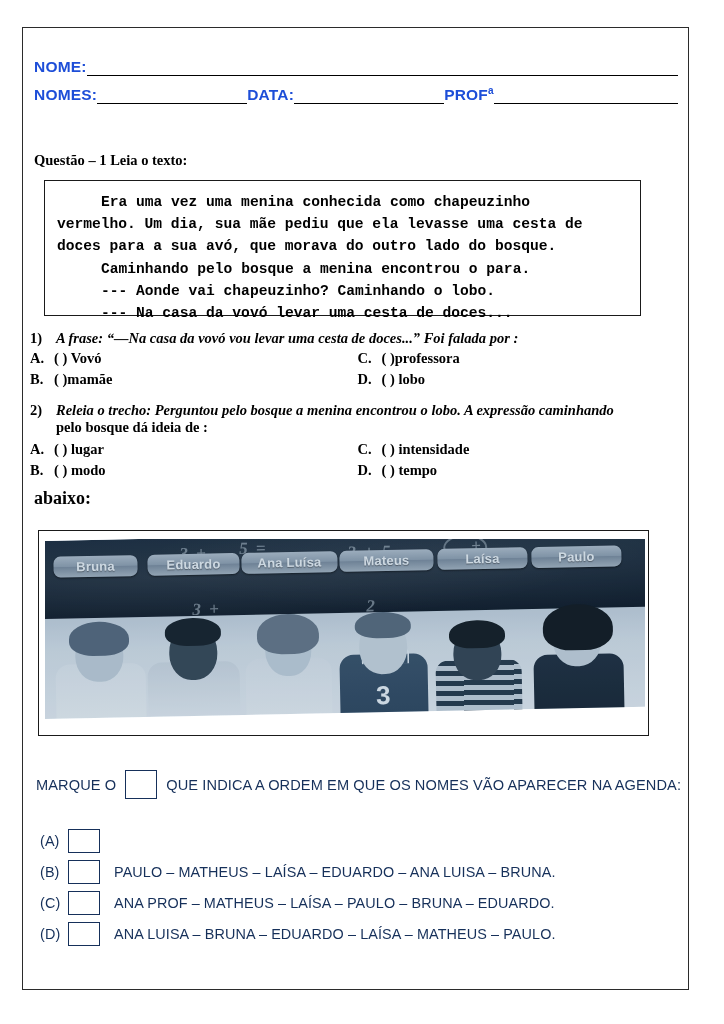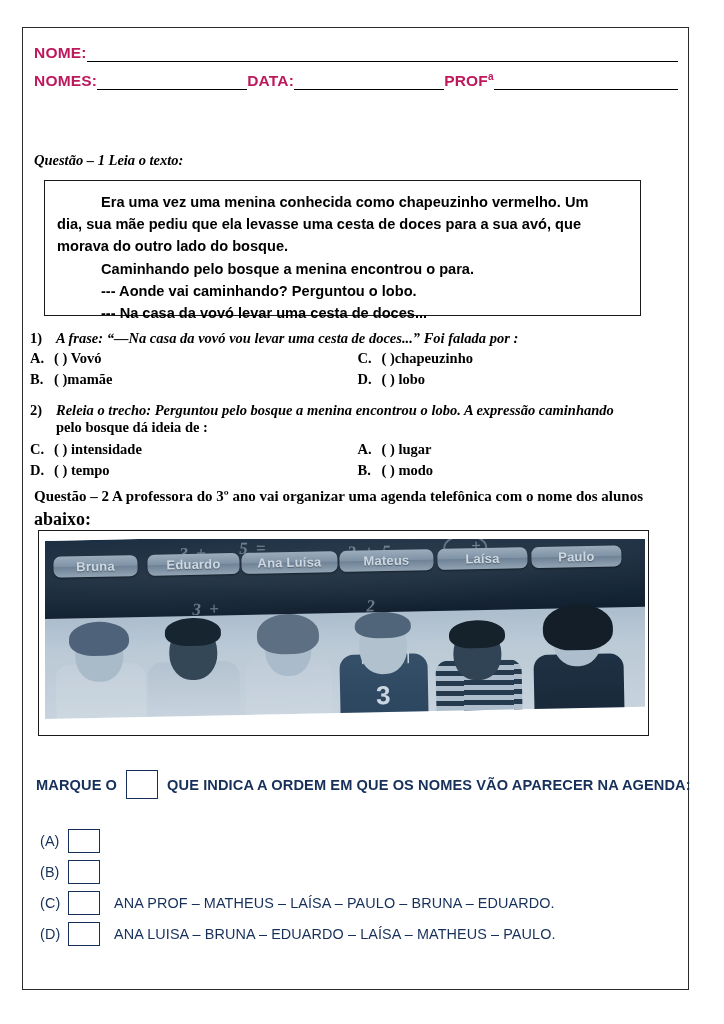--- a/index.html
+++ b/index.html
@@ -15,26 +15,26 @@
     position:absolute;
     left:22px; top:27px;
     width:667px; height:963px;
     border:1.6px solid #2b2b2b;
     box-sizing:border-box;
   }
 
   
   .hdr{
     position:absolute;
-    left:34px; top:44px;
+    left:34px; top:58px;
     width:644px;
     font-family:"Liberation Sans", sans-serif;
     font-weight:bold;
     font-size:15.5px;
-    color:#be185d;
+    color:#1d4ed8;
   }
   .hdr-row{display:flex;align-items:flex-end;white-space:nowrap;margin-bottom:9px;}
   .hdr-lbl{flex:0 0 auto;letter-spacing:.2px;}
   .rule{
     flex:1 1 auto;
     border-bottom:1.5px solid #000;
     height:12px;
     margin-left:0px;
   }
   .rule.w1{flex:0 0 150px;}
@@ -43,32 +43,32 @@
   .sup{font-size:10px;vertical-align:super;font-weight:bold;}
 
   
   .q-label{
     position:absolute;
     font-family:"Liberation Serif", serif;
     font-weight:bold;
     color:#000;
   }
 
-  #q1-head{left:34px; top:152px; font-size:14.5px;font-style:italic;}
+  #q1-head{left:34px; top:152px; font-size:14.5px;}
 
   
   .storybox{
     position:absolute;
     left:44px; top:180px;
     width:597px; height:136px;
     border:1.6px solid #1a1a1a;
     box-sizing:border-box;
     background:#fff;
     padding:10px 24px 6px 12px;
-    font-family:Liberation Sans, sans-serif;
+    font-family:Liberation Mono, monospace;
     font-weight:bold;
     font-size:14.6px;
     line-height:1.52;
     color:#000;
   }
   .storybox p{margin:0;}
   .indent{text-indent:44px;}
 
   
   .mc{
@@ -201,21 +201,20 @@
   
   .marque{
     position:absolute;
     left:36px; top:770px;
     display:flex;align-items:center;
     font-family:"Liberation Sans", sans-serif;
     font-size:14.6px;
     color:#16305a;
     white-space:nowrap;
     letter-spacing:.1px;
-    font-weight:bold;
   }
   .marque .mbox{
     width:30px;height:27px;
     border:1.7px solid #16305a;
     margin:0 9px;
     display:inline-block;
   }
 
   
   .answers{
@@ -253,61 +252,60 @@
     <span class="hdr-lbl"><span>PROF</span><span class="sup">a</span></span>
     <span class="rule w3"></span>
   </div>
 </div>
 
 <div class="q-label" id="q1-head">Questão  – 1 Leia o texto:</div>
 
 <div class="storybox">
   <p class="indent">Era uma vez uma menina conhecida como chapeuzinho vermelho. Um dia, sua mãe pediu que ela levasse uma cesta de doces para a sua avó, que morava do outro lado do bosque.</p>
   <p class="indent"><span>Caminhando </span><span class="bold">pelo bosque</span><span> a menina encontrou o para.</span></p>
-  <p class="indent">--- Aonde vai caminhando? Perguntou o lobo.</p>
+  <p class="indent">--- Aonde vai chapeuzinho? Caminhando o lobo.</p>
   <p class="indent">--- Na casa da vovó levar uma cesta de doces...</p>
 </div>
 
 <div class="mc" id="q1-mc">
   <div class="stem">
     <span class="num">1)</span>
     <span class="txt">A frase: “—Na casa da vovó vou levar uma cesta de doces...” Foi falada por :</span>
   </div>
   <div class="opts">
     <div class="col">
       <div class="opt"><span class="ltr">A.</span><span class="par">(     )</span><span> Vovó</span></div>
       <div class="opt"><span class="ltr">B.</span><span class="par">(     )</span><span>mamãe</span></div>
     </div>
     <div class="col">
-      <div class="opt"><span class="ltr">C.</span><span class="par">(     )</span><span>chapeuzinho</span></div>
+      <div class="opt"><span class="ltr">C.</span><span class="par">(     )</span><span>professora</span></div>
       <div class="opt"><span class="ltr">D.</span><span class="par">(     )</span><span> lobo</span></div>
     </div>
   </div>
 </div>
 
 <div class="mc" id="q2-mc">
   <div class="stem">
     <span class="num">2)</span>
     <span class="txt"><span>Releia o trecho: Perguntou </span><span class="bold">pelo bosque</span><span> a menina encontrou o lobo.  A expressão caminhando</span></span>
   </div>
   <div class="stem2"><span class="bold">pelo bosque</span><span>  dá ideia de :</span></div>
   <div class="opts">
     <div class="col">
+      <div class="opt"><span class="ltr">A.</span><span class="par">(   )</span><span> lugar</span></div>
+      <div class="opt"><span class="ltr">B.</span><span class="par">(   )</span><span> modo</span></div>
+    </div>
+    <div class="col">
       <div class="opt"><span class="ltr">C.</span><span class="par">(   )</span><span> intensidade</span></div>
       <div class="opt"><span class="ltr">D.</span><span class="par">(   )</span><span> tempo</span></div>
     </div>
-    <div class="col">
-      <div class="opt"><span class="ltr">A.</span><span class="par">(   )</span><span> lugar</span></div>
-      <div class="opt"><span class="ltr">B.</span><span class="par">(   )</span><span> modo</span></div>
-    </div>
   </div>
 </div>
 
 <div class="q-label" id="q2-head">
-  <div>Questão – 2   A  professora do 3º ano vai organizar uma agenda telefônica com o nome dos alunos</div>
   <div class="t2">abaixo:</div>
 </div>
 
 <div class="photo-frame">
   <div class="photo-inner">
     <div class="photo-tilt">
 
       <div class="board"></div>
       <span class="chalk" style="left:140px;top:6px;">3 +</span>
       <span class="chalk" style="left:200px;top:2px;">5 =</span>
@@ -377,20 +375,21 @@
 </div>
 
 <div class="answers">
   <div class="ans-row">
     <span class="ans-ltr">(A)</span>
     <span class="ans-box"></span>
   </div>
   <div class="ans-row">
     <span class="ans-ltr">(B)</span>
     <span class="ans-box"></span>
+    <span class="ans-txt">PAULO – MATHEUS – LAÍSA – EDUARDO – ANA LUISA – BRUNA.</span>
   </div>
   <div class="ans-row">
     <span class="ans-ltr">(C)</span>
     <span class="ans-box"></span>
     <span class="ans-txt">ANA PROF – MATHEUS – LAÍSA – PAULO – BRUNA – EDUARDO.</span>
   </div>
   <div class="ans-row">
     <span class="ans-ltr">(D)</span>
     <span class="ans-box"></span>
     <span class="ans-txt">ANA LUISA – BRUNA – EDUARDO – LAÍSA – MATHEUS – PAULO.</span>

